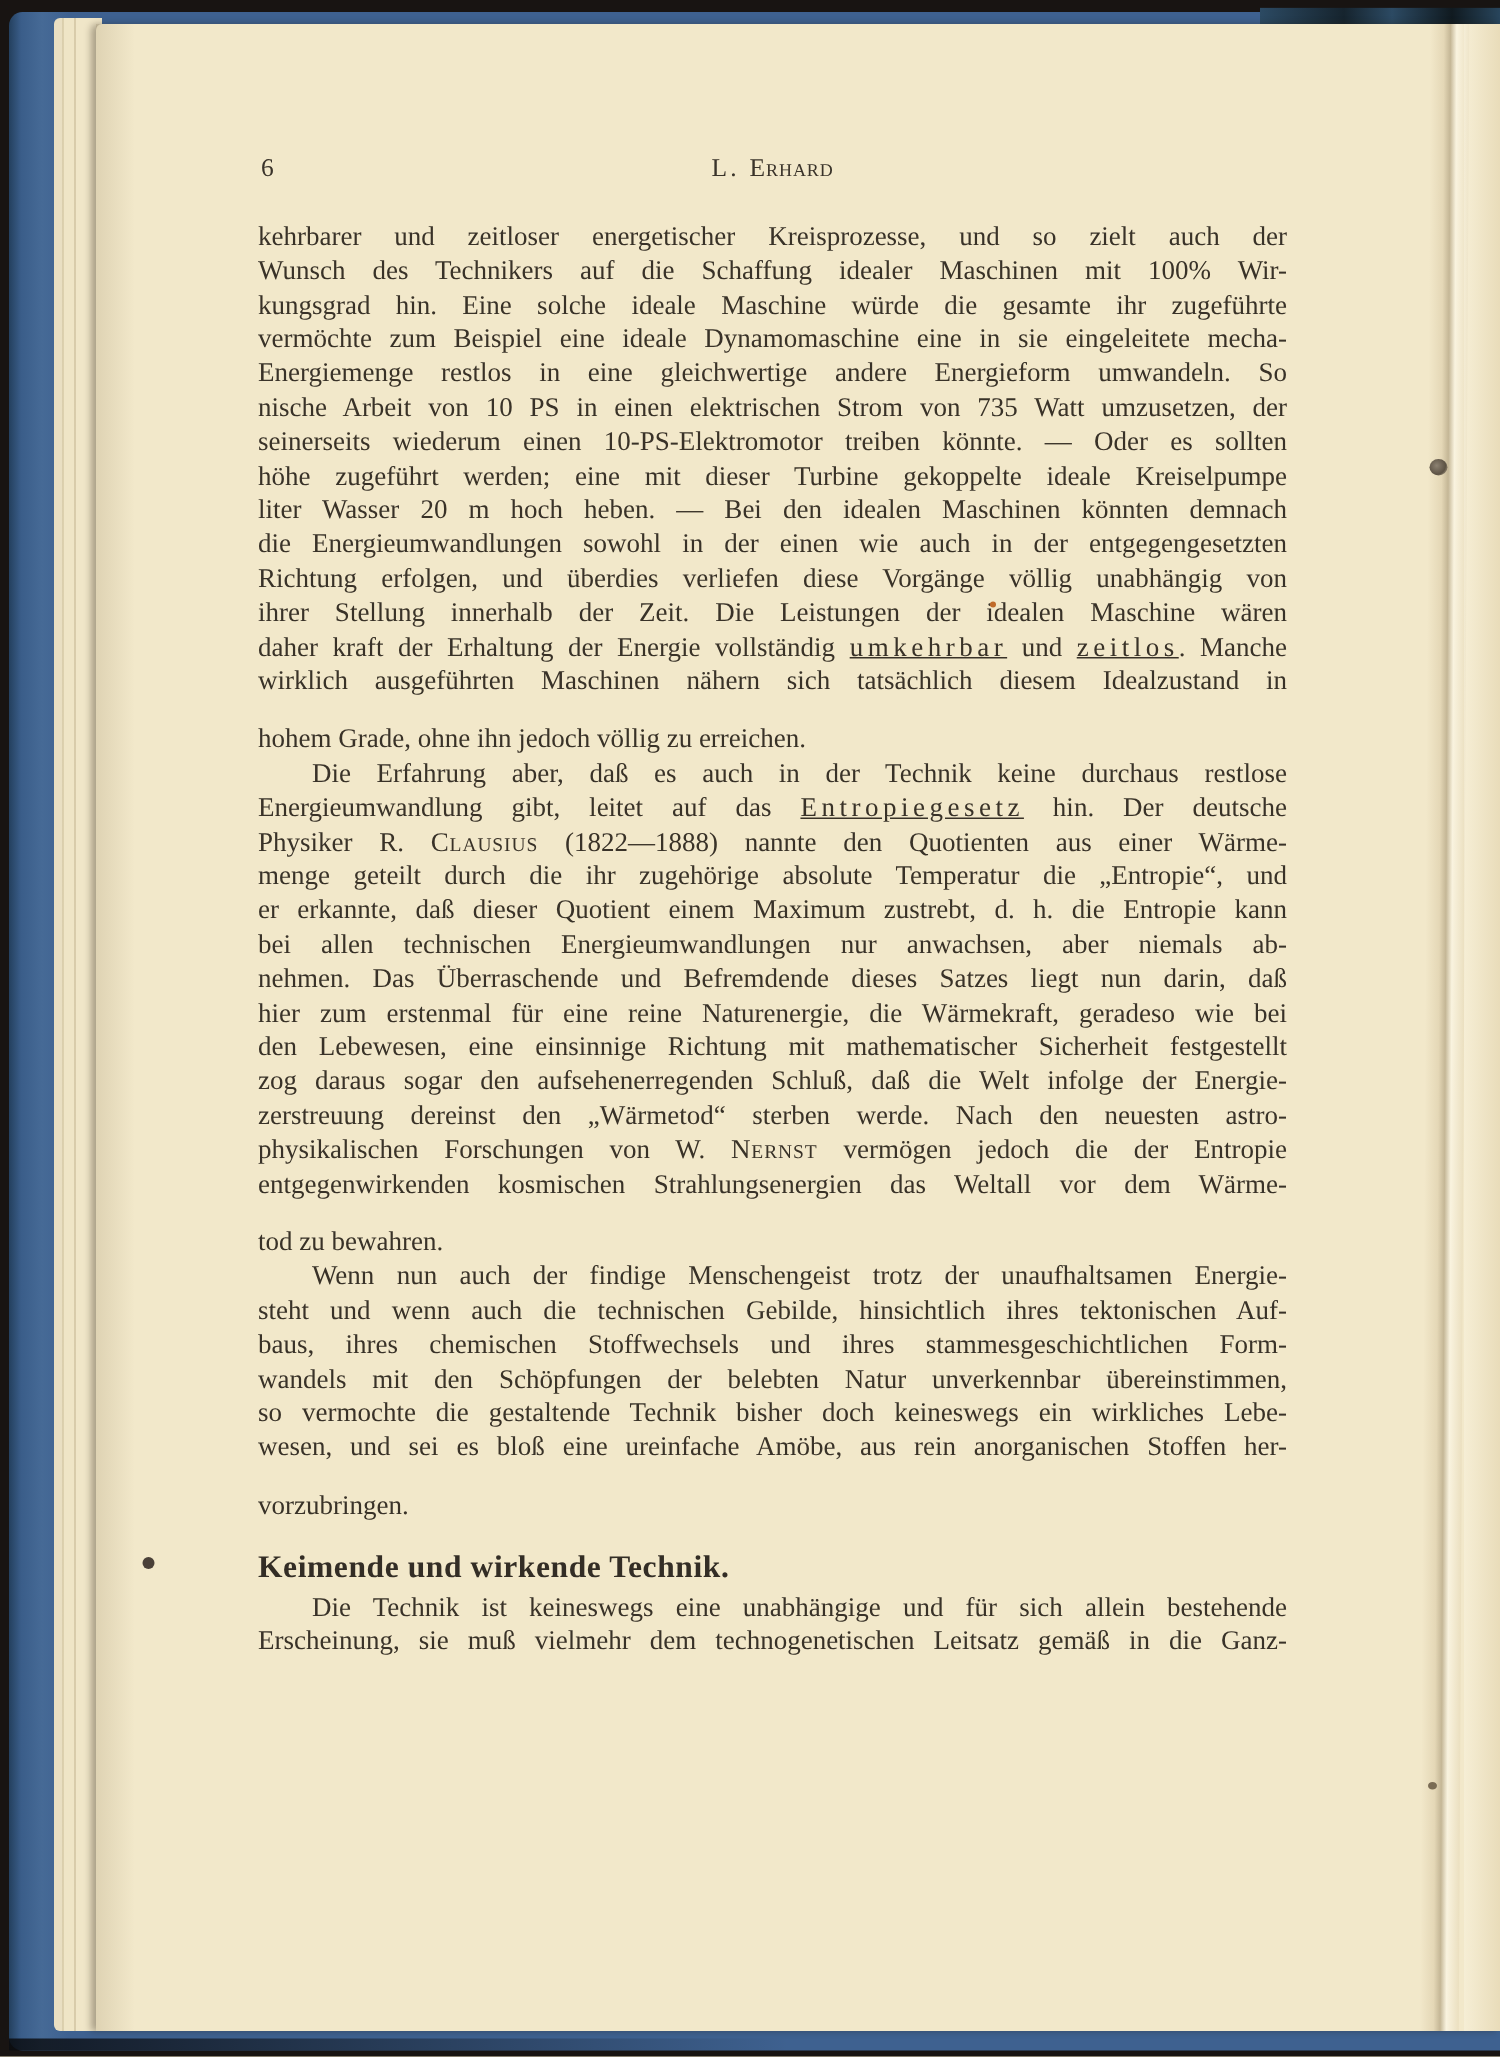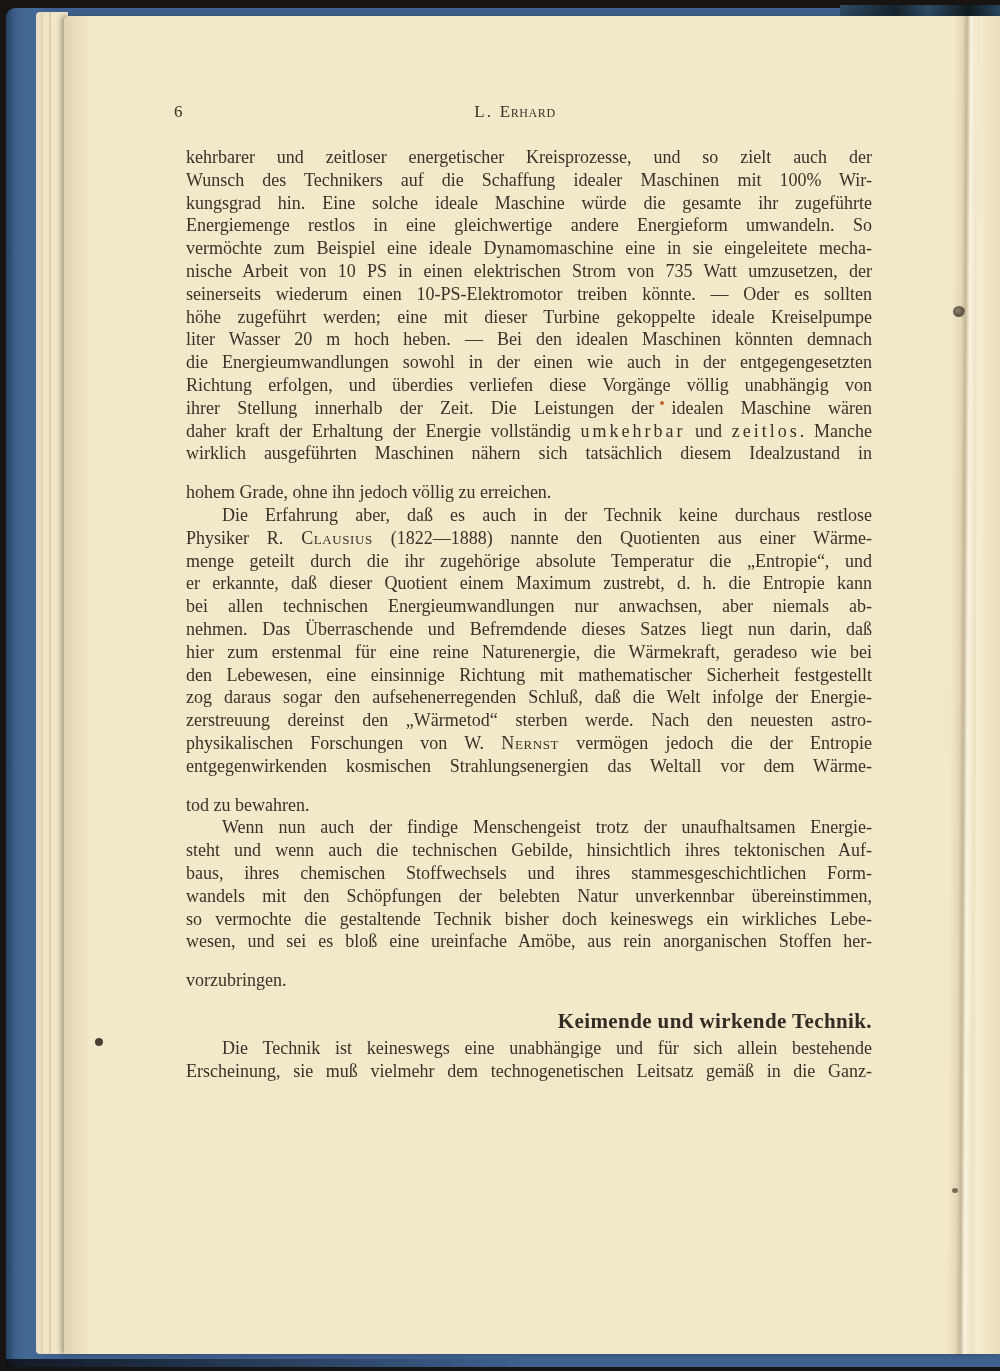--- a/index.html
+++ b/index.html
@@ -65,35 +65,35 @@
     position:absolute;top:86px;left:108px;width:686px;height:26px;
     color:#3a332a;font-size:17px;
   }
   .pagenum{position:absolute;left:2px;top:0;}
   .running{
     display:block;text-align:center;
     font-variant:small-caps;letter-spacing:2.2px;
   }
   
   .text-block{
-    position:absolute;top:130px;left:122px;width:686px;
+    position:absolute;top:130px;left:108px;width:686px;
     font-size:18px;line-height:22.8px;color:#393228;
   }
   .line{
     text-align:justify;text-align-last:justify;
     text-justify:inter-word;
     white-space:normal;
   }
   .line.last{text-align-last:left;margin-top:16px;}
   .line.indent{text-indent:36px;}
   .sc{font-variant:small-caps;letter-spacing:.6px;}
-  .g{letter-spacing:3px;}
+  .g{letter-spacing:3px;text-decoration:underline;}
   .heading{
     margin:16px 0 3px 0;
-    text-align:right;
+    text-align:left;
     font-size:21px;font-weight:bold;color:#332d25;
     letter-spacing:.4px;
     line-height:26px;
   }
   
   .speck1{
     position:absolute;left:953px;top:306px;width:12px;height:11px;border-radius:50%;
     background:radial-gradient(circle at 40% 40%,#8d8272,#5c5244 60%,rgba(92,82,68,0));
   }
   .speck2{
@@ -125,35 +125,36 @@
     <div class="page-head">
       <span class="pagenum">6</span>
       <span class="running">L. <span class="sc">Erhard</span></span>
     </div>
 
     <div class="text-block">
       <div class="para">
           <div class="line">kehrbarer und zeitloser energetischer Kreisprozesse, und so zielt auch der</div>
           <div class="line">Wunsch des Technikers auf die Schaffung idealer Maschinen mit 100% Wir-</div>
           <div class="line">kungsgrad hin. Eine solche ideale Maschine würde die gesamte ihr zugeführte</div>
+          <div class="line">vermöchte zum Beispiel eine ideale Dynamomaschine eine in sie eingeleitete mecha-</div>
           <div class="line">Energiemenge restlos in eine gleichwertige andere Energieform umwandeln. So</div>
-          <div class="line">vermöchte zum Beispiel eine ideale Dynamomaschine eine in sie eingeleitete mecha-</div>
           <div class="line">nische Arbeit von 10 PS in einen elektrischen Strom von 735 Watt umzusetzen, der</div>
           <div class="line">seinerseits wiederum einen 10-PS-Elektromotor treiben könnte. — Oder es sollten</div>
           <div class="line">höhe zugeführt werden; eine mit dieser Turbine gekoppelte ideale Kreiselpumpe</div>
           <div class="line">liter Wasser 20 m hoch heben. — Bei den idealen Maschinen könnten demnach</div>
           <div class="line">die Energieumwandlungen sowohl in der einen wie auch in der entgegengesetzten</div>
           <div class="line">Richtung erfolgen, und überdies verliefen diese Vorgänge völlig unabhängig von</div>
           <div class="line">ihrer Stellung innerhalb der Zeit. Die Leistungen der idealen Maschine wären</div>
           <div class="line">daher kraft der Erhaltung der Energie vollständig <span class="g">umkehrbar</span> und <span class="g">zeitlos</span>. Manche</div>
           <div class="line">wirklich ausgeführten Maschinen nähern sich tatsächlich diesem Idealzustand in</div>
           <div class="line last">hohem Grade, ohne ihn jedoch völlig zu erreichen.</div>
         </div>
       <div class="para">
           <div class="line indent">Die Erfahrung aber, daß es auch in der Technik keine durchaus restlose</div>
+          <div class="line">Energieumwandlung gibt, leitet auf das <span class="g">Entropiegesetz</span> hin. Der deutsche</div>
           <div class="line">Physiker R. <span class="sc">Clausius</span> (1822—1888) nannte den Quotienten aus einer Wärme-</div>
           <div class="line">menge geteilt durch die ihr zugehörige absolute Temperatur die „Entropie“, und</div>
           <div class="line">er erkannte, daß dieser Quotient einem Maximum zustrebt, d. h. die Entropie kann</div>
           <div class="line">bei allen technischen Energieumwandlungen nur anwachsen, aber niemals ab-</div>
           <div class="line">nehmen. Das Überraschende und Befremdende dieses Satzes liegt nun darin, daß</div>
           <div class="line">hier zum erstenmal für eine reine Naturenergie, die Wärmekraft, geradeso wie bei</div>
           <div class="line">den Lebewesen, eine einsinnige Richtung mit mathematischer Sicherheit festgestellt</div>
           <div class="line">zog daraus sogar den aufsehenerregenden Schluß, daß die Welt infolge der Energie-</div>
           <div class="line">zerstreuung dereinst den „Wärmetod“ sterben werde. Nach den neuesten astro-</div>
           <div class="line">physikalischen Forschungen von W. <span class="sc">Nernst</span> vermögen jedoch die der Entropie</div>

